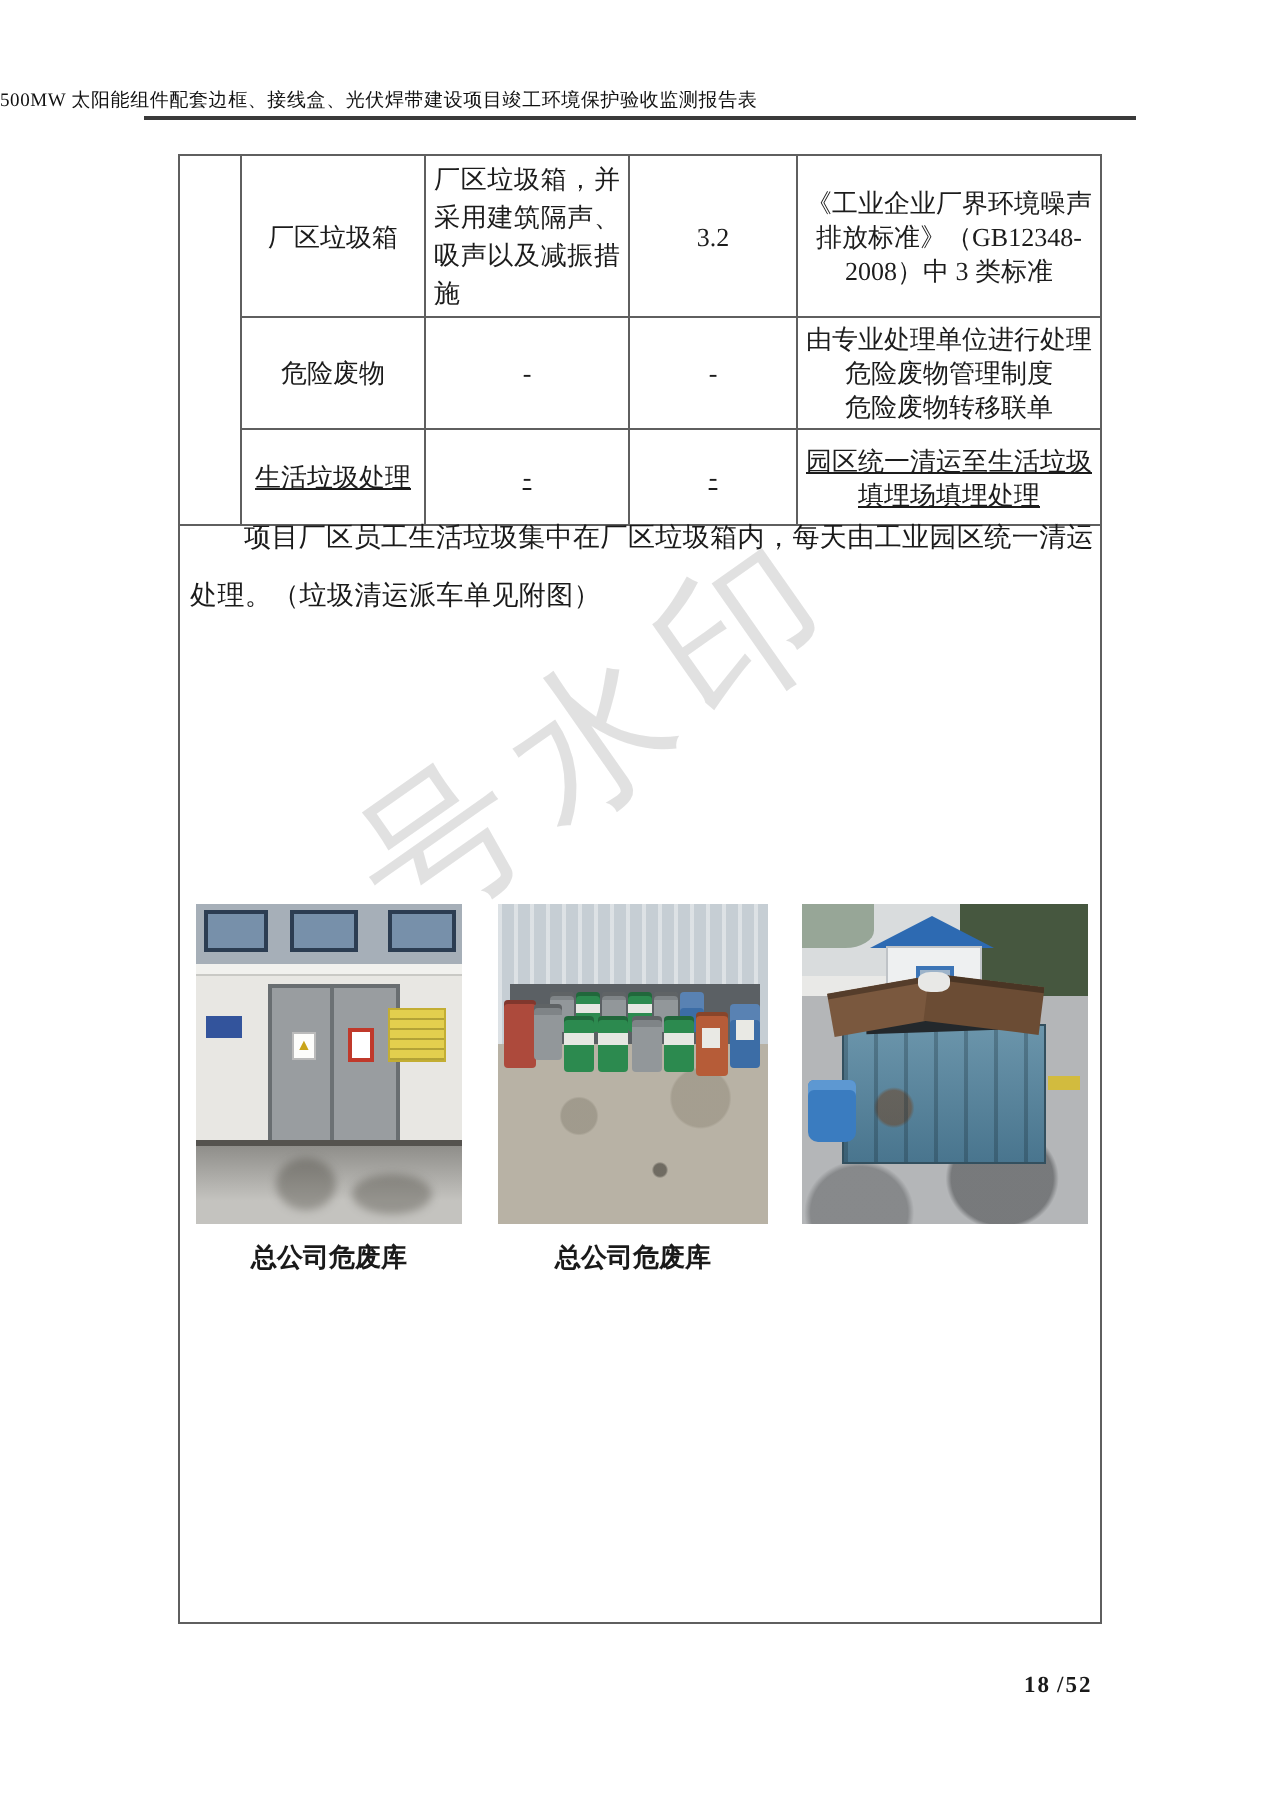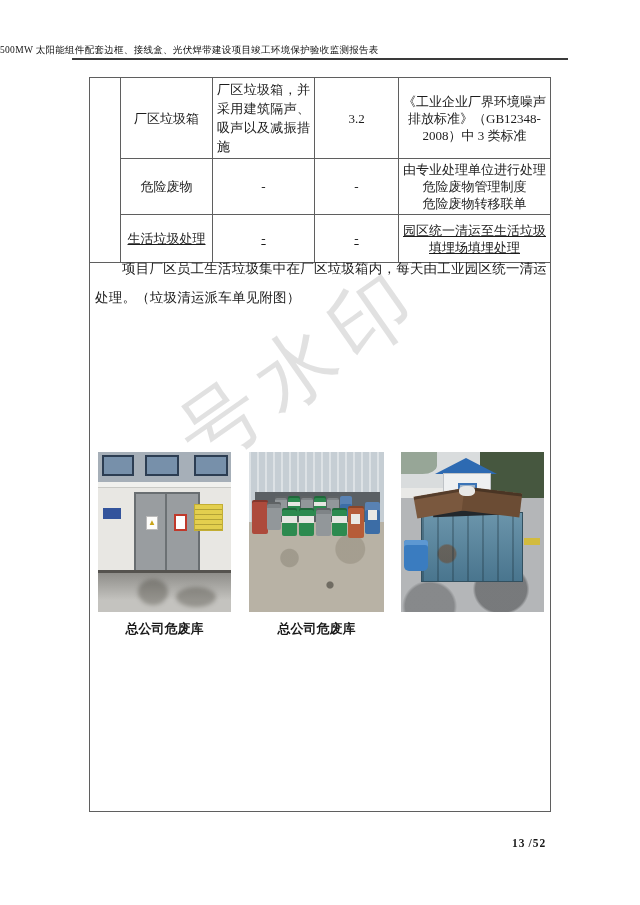--- a/index.html
+++ b/index.html
@@ -237,16 +237,16 @@
     <div class="captions">
       <span class="cap cap1">总公司危废库</span>
       <span class="cap cap2">总公司危废库</span>
     </div>
 
   </div>
 
   <div class="watermark">号水印</div>
 
   <div class="footer-page">
-    <span>13</span><span class="slash">/52</span>
+    <span>18</span><span class="slash">/52</span>
   </div>
 
 </div>
 
 </body></html>

